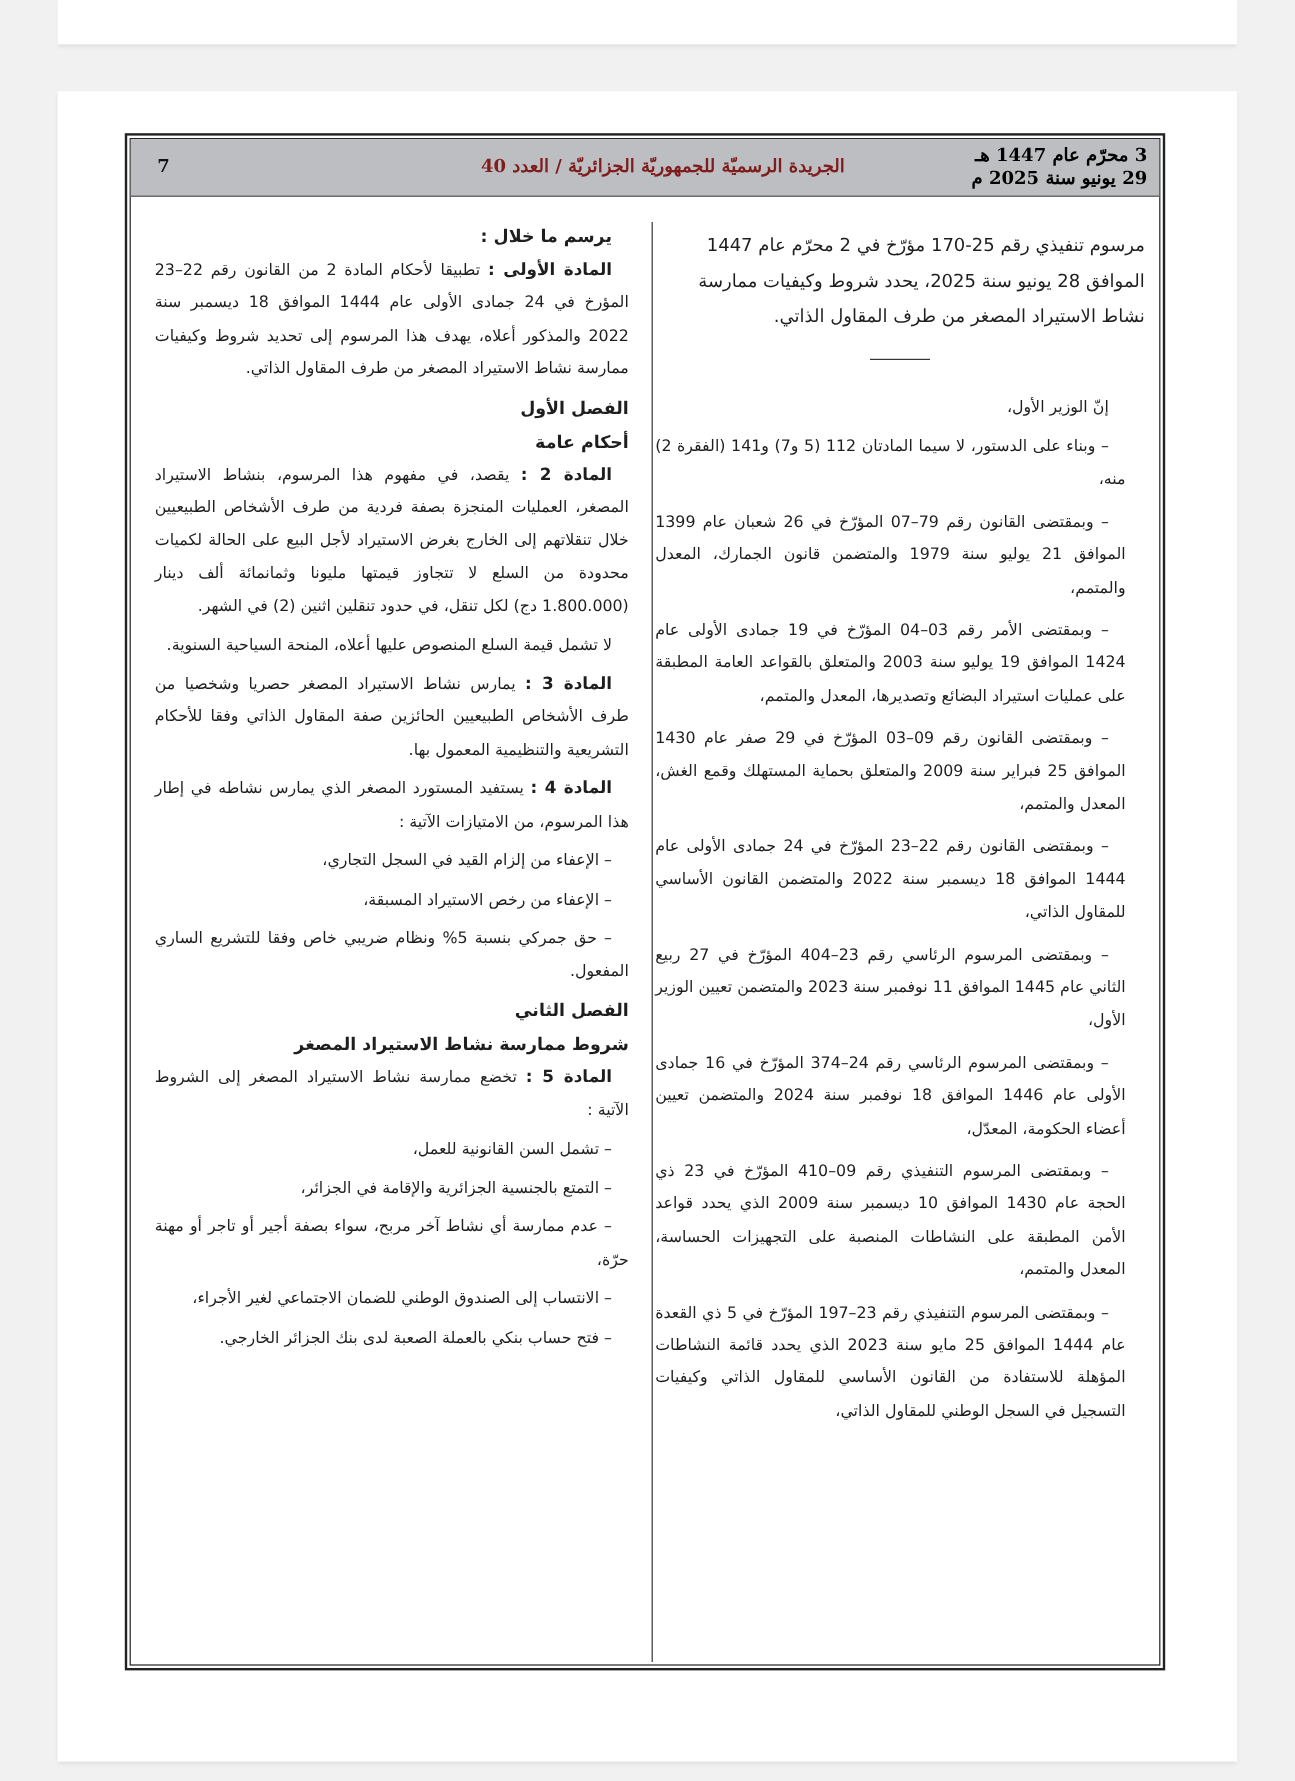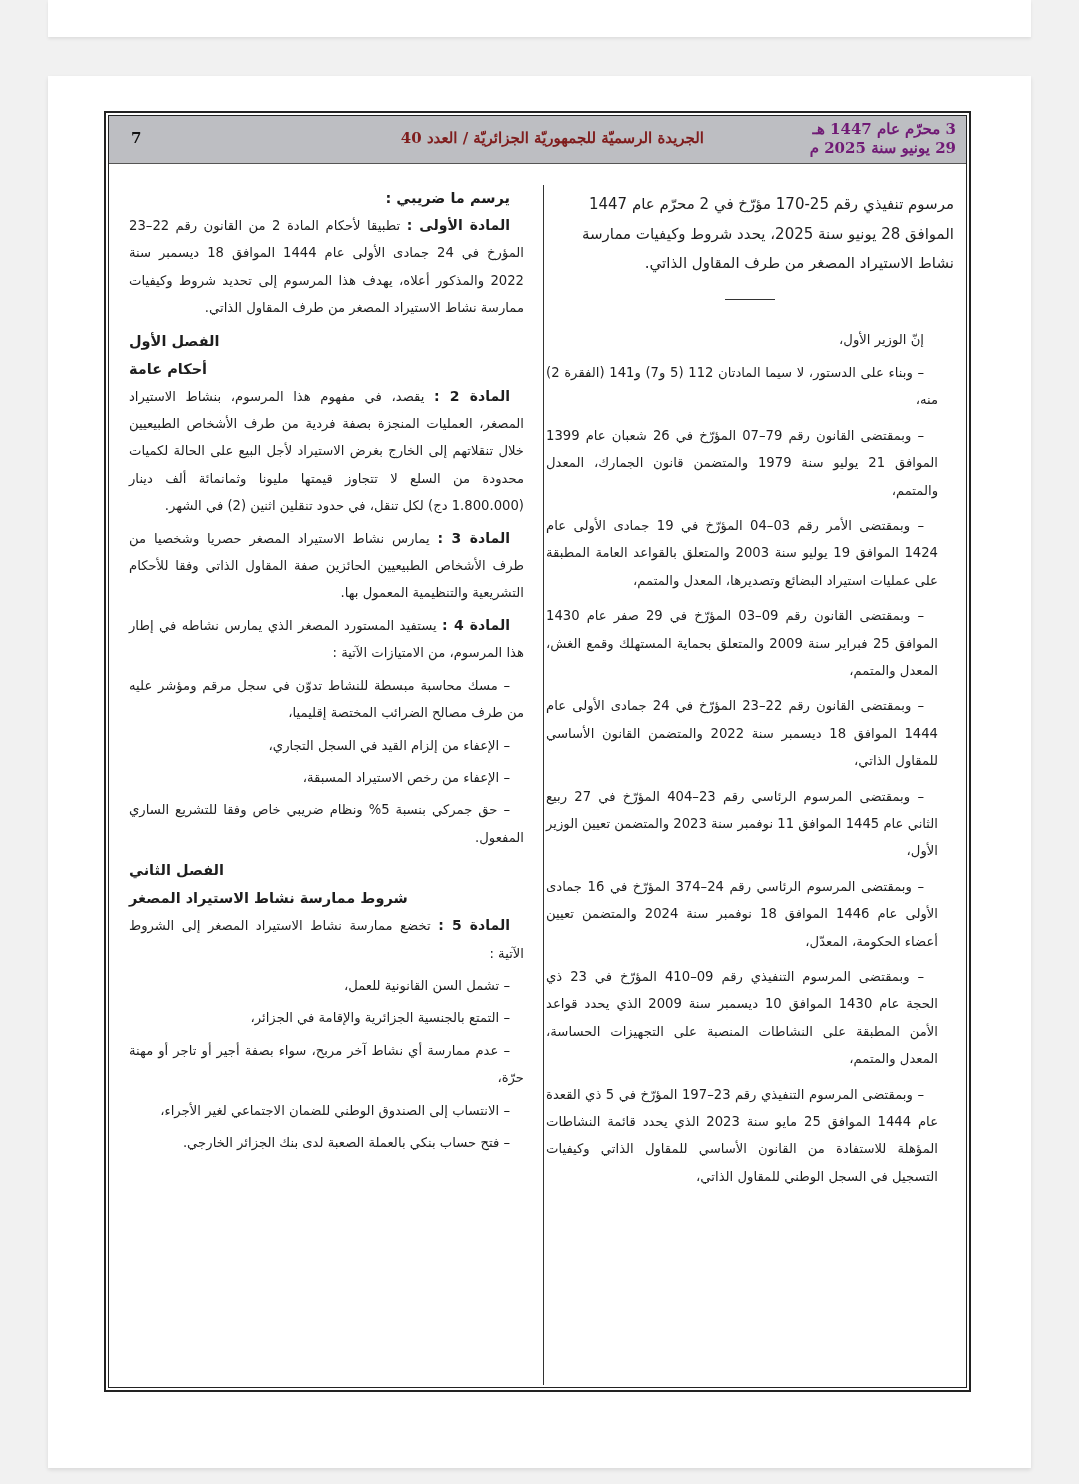--- a/index.html
+++ b/index.html
@@ -35,21 +35,21 @@
     }
     .header {
       position: absolute; left: 0; top: 0; right: 0; height: 47px;
       background: #bdbec2;
       border-bottom: 1px solid #555;
       direction: rtl;
     }
     .hdr-date {
       position: absolute; right: 10px; top: 4px;
       font-family: "DejaVu Serif", serif; font-weight: bold; font-size: 15px;
-      line-height: 19px; color: #701a75; text-align: right;
+      line-height: 19px; color: #000000; text-align: right;
     }
     .hdr-title {
       position: absolute; right: 262px; top: 13px;
       font-family: "DejaVu Serif", serif; font-weight: bold; font-size: 15px;
       color: #7f1d1d;
     }
     .hdr-page {
       position: absolute; left: 22px; top: 13px;
       font-family: "DejaVu Serif", serif; font-weight: bold; font-size: 15px;
       color: #111;
@@ -70,21 +70,21 @@
       font-weight: normal; font-size: 15px; line-height: 29.5px;
       text-align: right; margin: 6px 0 0 0; padding-right: 0;
     }
     .sep {
       width: 50px; height: 1px; background: #333;
       margin: 20px auto 26px auto;
     }
     .para { margin: 0 16px 8px 0; text-indent: 14px; }
     .para.first { margin-bottom: 6px; }
     .heading {
-      text-align: left; font-weight: bold; font-size: 14.5px;
+      text-align: right; font-weight: bold; font-size: 14.5px;
       line-height: 28px; margin: 0;
     }
     .lead { font-weight: bold; font-size: 14.5px; margin: 0; line-height: 28px; text-indent: 14px; }
     .art-label { font-weight: bold; font-size: 14px; }
     .item { margin: 0 0 5px 0; text-indent: 14px; }
     .lp { margin: 0 0 5px 0; text-indent: 14px; }
   </style>
 </head>
 <body>
 
@@ -116,33 +116,33 @@
       <p class="para">– وبمقتضى الأمر رقم 03–04 المؤرّخ في 19 جمادى الأولى عام 1424 الموافق 19 يوليو سنة 2003 والمتعلق بالقواعد العامة المطبقة على عمليات استيراد البضائع وتصديرها، المعدل والمتمم،</p>
       <p class="para">– وبمقتضى القانون رقم 09–03 المؤرّخ في 29 صفر عام 1430 الموافق 25 فبراير سنة 2009 والمتعلق بحماية المستهلك وقمع الغش، المعدل والمتمم،</p>
       <p class="para">– وبمقتضى القانون رقم 22–23 المؤرّخ في 24 جمادى الأولى عام 1444 الموافق 18 ديسمبر سنة 2022 والمتضمن القانون الأساسي للمقاول الذاتي،</p>
       <p class="para">– وبمقتضى المرسوم الرئاسي رقم 23–404 المؤرّخ في 27 ربيع الثاني عام 1445 الموافق 11 نوفمبر سنة 2023 والمتضمن تعيين الوزير الأول،</p>
       <p class="para">– وبمقتضى المرسوم الرئاسي رقم 24–374 المؤرّخ في 16 جمادى الأولى عام 1446 الموافق 18 نوفمبر سنة 2024 والمتضمن تعيين أعضاء الحكومة، المعدّل،</p>
       <p class="para">– وبمقتضى المرسوم التنفيذي رقم 09–410 المؤرّخ في 23 ذي الحجة عام 1430 الموافق 10 ديسمبر سنة 2009 الذي يحدد قواعد الأمن المطبقة على النشاطات المنصبة على التجهيزات الحساسة، المعدل والمتمم،</p>
       <p class="para">– وبمقتضى المرسوم التنفيذي رقم 23–197 المؤرّخ في 5 ذي القعدة عام 1444 الموافق 25 مايو سنة 2023 الذي يحدد قائمة النشاطات المؤهلة للاستفادة من القانون الأساسي للمقاول الذاتي وكيفيات التسجيل في السجل الوطني للمقاول الذاتي،</p>
     </div>
 
     <div class="col col-left">
-      <p class="lead">يرسم ما ضريبي :</p>
+      <p class="lead">يرسم ما خلال :</p>
 
       <p class="lp"><span class="art-label">المادة الأولى :</span><span> تطبيقا لأحكام المادة 2 من القانون رقم 22–23 المؤرخ في 24 جمادى الأولى عام 1444 الموافق 18 ديسمبر سنة 2022 والمذكور أعلاه، يهدف هذا المرسوم إلى تحديد شروط وكيفيات ممارسة نشاط الاستيراد المصغر من طرف المقاول الذاتي.</span></p>
 
       <p class="heading">الفصل الأول</p>
       <p class="heading">أحكام عامة</p>
 
       <p class="lp"><span class="art-label">المادة 2 :</span><span> يقصد، في مفهوم هذا المرسوم، بنشاط الاستيراد المصغر، العمليات المنجزة بصفة فردية من طرف الأشخاص الطبيعيين خلال تنقلاتهم إلى الخارج بغرض الاستيراد لأجل البيع على الحالة لكميات محدودة من السلع لا تتجاوز قيمتها مليونا وثمانمائة ألف دينار (1.800.000 دج) لكل تنقل، في حدود تنقلين اثنين (2) في الشهر.</span></p>
+      <p class="lp">لا تشمل قيمة السلع المنصوص عليها أعلاه، المنحة السياحية السنوية.</p>
 
       <p class="lp"><span class="art-label">المادة 3 :</span><span> يمارس نشاط الاستيراد المصغر حصريا وشخصيا من طرف الأشخاص الطبيعيين الحائزين صفة المقاول الذاتي وفقا للأحكام التشريعية والتنظيمية المعمول بها.</span></p>
 
       <p class="lp"><span class="art-label">المادة 4 :</span><span> يستفيد المستورد المصغر الذي يمارس نشاطه في إطار هذا المرسوم، من الامتيازات الآتية :</span></p>
-      <p class="item">– مسك محاسبة مبسطة للنشاط تدوّن في سجل مرقم ومؤشر عليه من طرف مصالح الضرائب المختصة إقليميا،</p>
       <p class="item">– الإعفاء من إلزام القيد في السجل التجاري،</p>
       <p class="item">– الإعفاء من رخص الاستيراد المسبقة،</p>
       <p class="item">– حق جمركي بنسبة 5% ونظام ضريبي خاص وفقا للتشريع الساري المفعول.</p>
 
       <p class="heading">الفصل الثاني</p>
       <p class="heading">شروط ممارسة نشاط الاستيراد المصغر</p>
 
       <p class="lp"><span class="art-label">المادة 5 :</span><span> تخضع ممارسة نشاط الاستيراد المصغر إلى الشروط الآتية :</span></p>
       <p class="item">– تشمل السن القانونية للعمل،</p>
       <p class="item">– التمتع بالجنسية الجزائرية والإقامة في الجزائر،</p>

